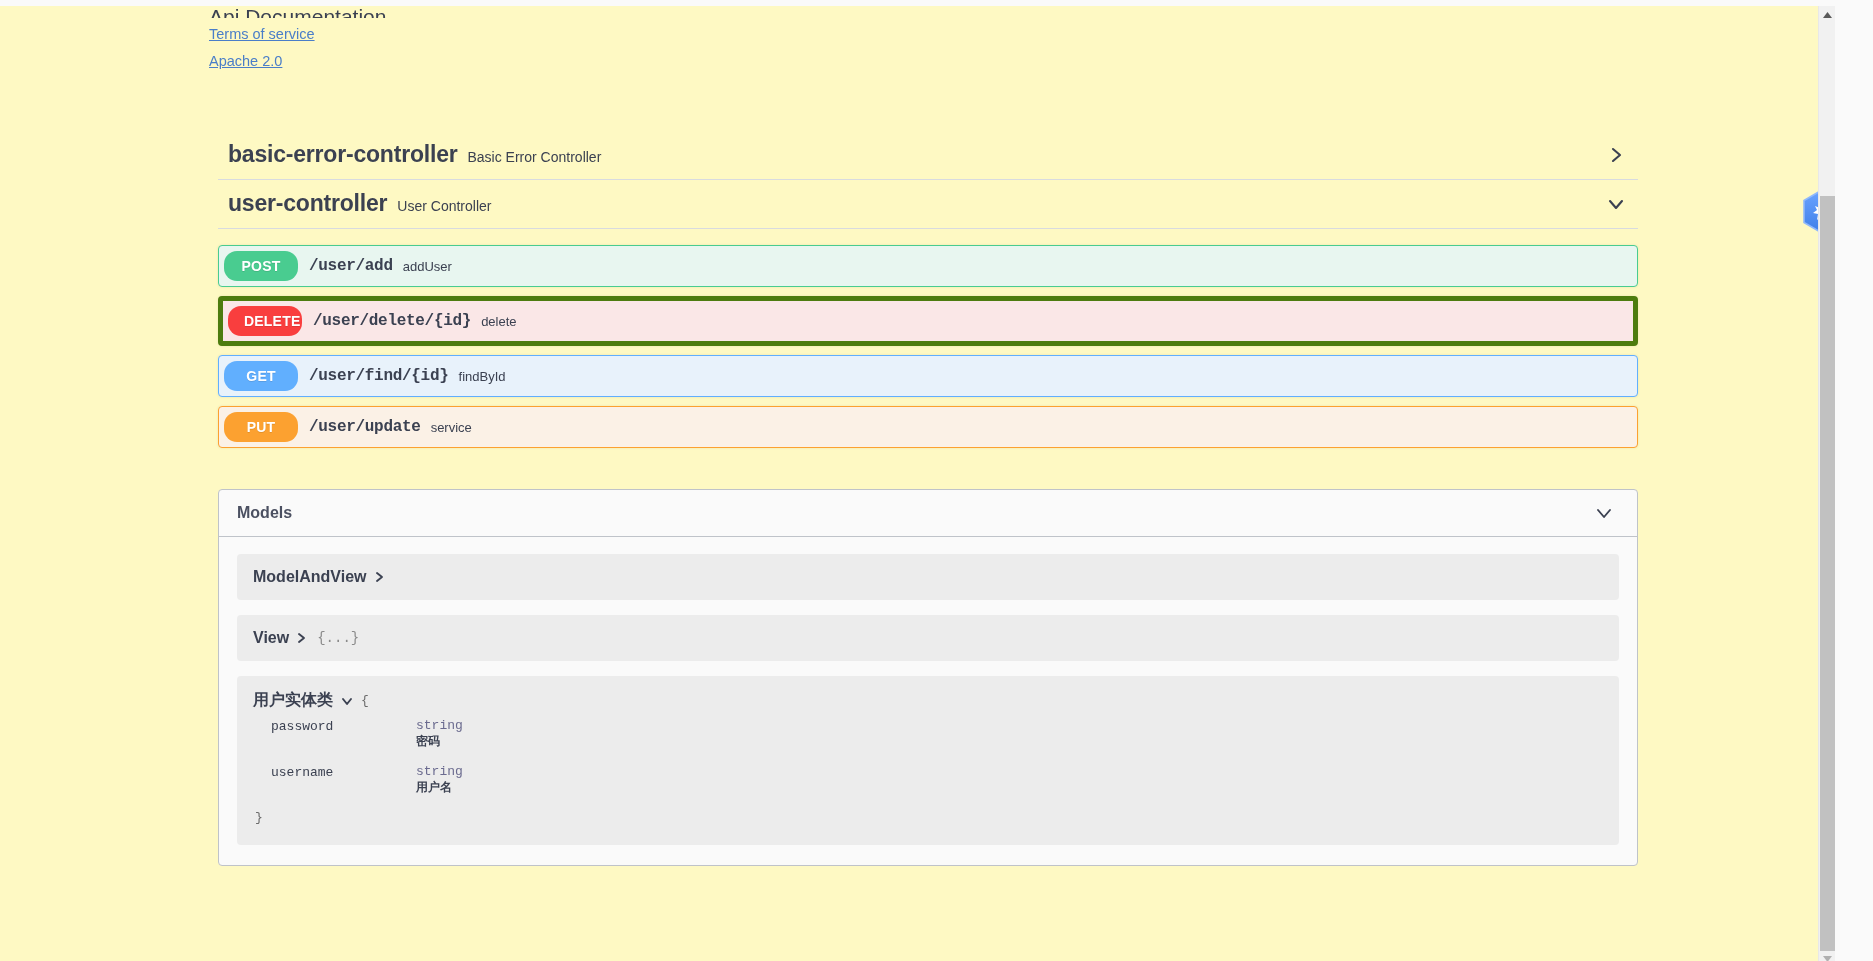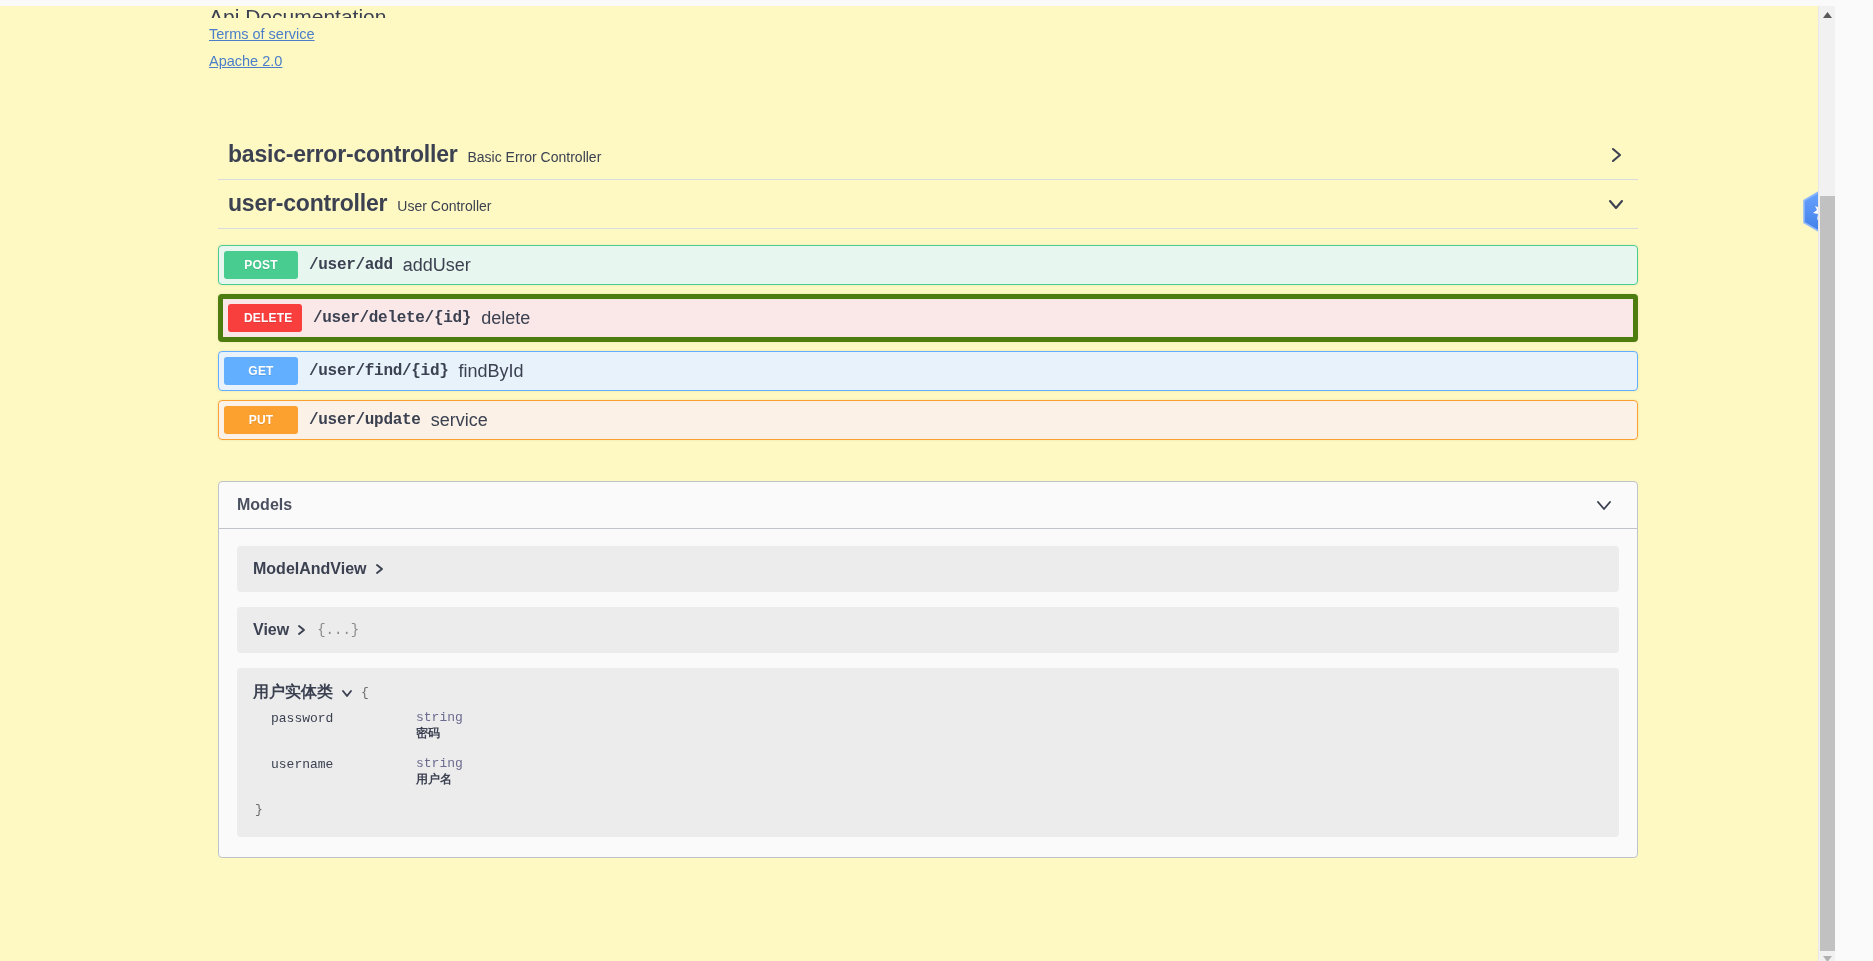--- a/index.html
+++ b/index.html
@@ -142,38 +142,38 @@
     padding: 5px;
     cursor: pointer;
     box-shadow: 0 0 3px rgba(0,0,0,0.08);
   }
   .op:first-child { margin-top: 16px; }
   .op-method {
     width: 74px;
     min-width: 74px;
     text-align: center;
     color: #fff;
-    font-size: 12px;
+    font-size: 14px;
     font-weight: 700;
     font-family: "Liberation Sans", "DejaVu Sans", sans-serif;
     padding: 7px 16px;
-    border-radius: 3px;
+    border-radius: 13px;
     text-shadow: 0 1px 0 rgba(0,0,0,0.1);
     letter-spacing: 0.2px;
   }
   .op-path {
     font-family: "Liberation Mono", "DejaVu Sans Mono", monospace;
     font-size: 16px;
     font-weight: 700;
     color: #3b4151;
     margin-left: 11px;
     letter-spacing: -0.3px;
   }
   .op-summary {
-    font-size: 18px;
+    font-size: 13px;
     color: #3b4151;
     margin-left: 10px;
     font-weight: 400;
   }
 
   .op.post   { background: #e8f6f0; border: 1px solid #49cc90; }
   .op.post .op-method { background: #49cc90; }
   .op.delete { background: #fae7e7; border: 5px solid #4d7c0f; }
   .op.delete .op-method { background: #f93e3e; }
   .op.get    { background: #e8f2fb; border: 1px solid #61affe; }

